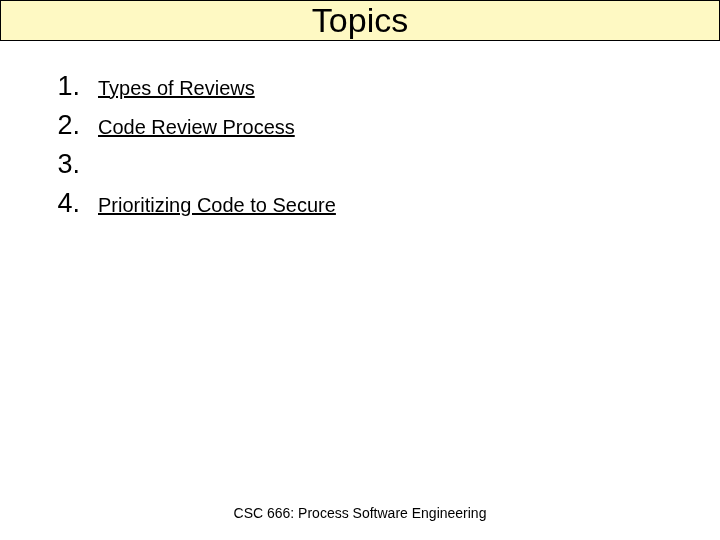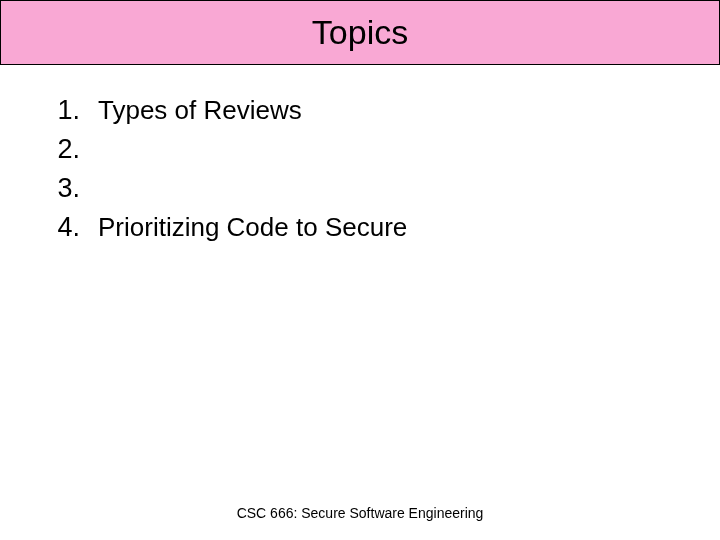--- a/index.html
+++ b/index.html
@@ -10,23 +10,23 @@
     body {
       width: 720px;
       height: 540px;
       background: #ffffff;
       font-family: Arial, Helvetica, sans-serif;
       position: relative;
       overflow: hidden;
     }
     .title-bar {
       width: 100%;
-      background: #f9a8d4;
+      background: #fef9c3;
       border: 1px solid #000;
-      padding: 12px 0;
+      padding: 0 0;
       text-align: center;
     }
     .title-text {
       font-size: 34px;
       font-weight: normal;
       color: #000;
     }
     .content {
       padding: 30px 40px 0 40px;
     }
@@ -39,22 +39,23 @@
       margin-bottom: 8px;
     }
     .list-number {
       font-size: 27px;
       color: #000;
       min-width: 40px;
       text-align: right;
       margin-right: 18px;
     }
     .list-text {
-      font-size: 26px;
+      font-size: 20px;
       color: #000;
+      text-decoration: underline;
     }
     .footer {
       position: absolute;
       bottom: 18px;
       width: 100%;
       text-align: center;
     }
     .footer-text {
       font-size: 14px;
       color: #000;
@@ -68,26 +69,27 @@
 </div>
 
 <div class="content">
   <ol class="list">
     <li class="list-item">
       <span class="list-number">1.</span>
       <span class="list-text">Types of Reviews</span>
     </li>
     <li class="list-item">
       <span class="list-number">2.</span>
+      <span class="list-text">Code Review Process</span>
     </li>
     <li class="list-item">
       <span class="list-number">3.</span>
     </li>
     <li class="list-item">
       <span class="list-number">4.</span>
       <span class="list-text">Prioritizing Code to Secure</span>
     </li>
   </ol>
 </div>
 
 <div class="footer">
-  <span class="footer-text">CSC 666: Secure Software Engineering</span>
+  <span class="footer-text">CSC 666: Process Software Engineering</span>
 </div>
 
 </body></html>

